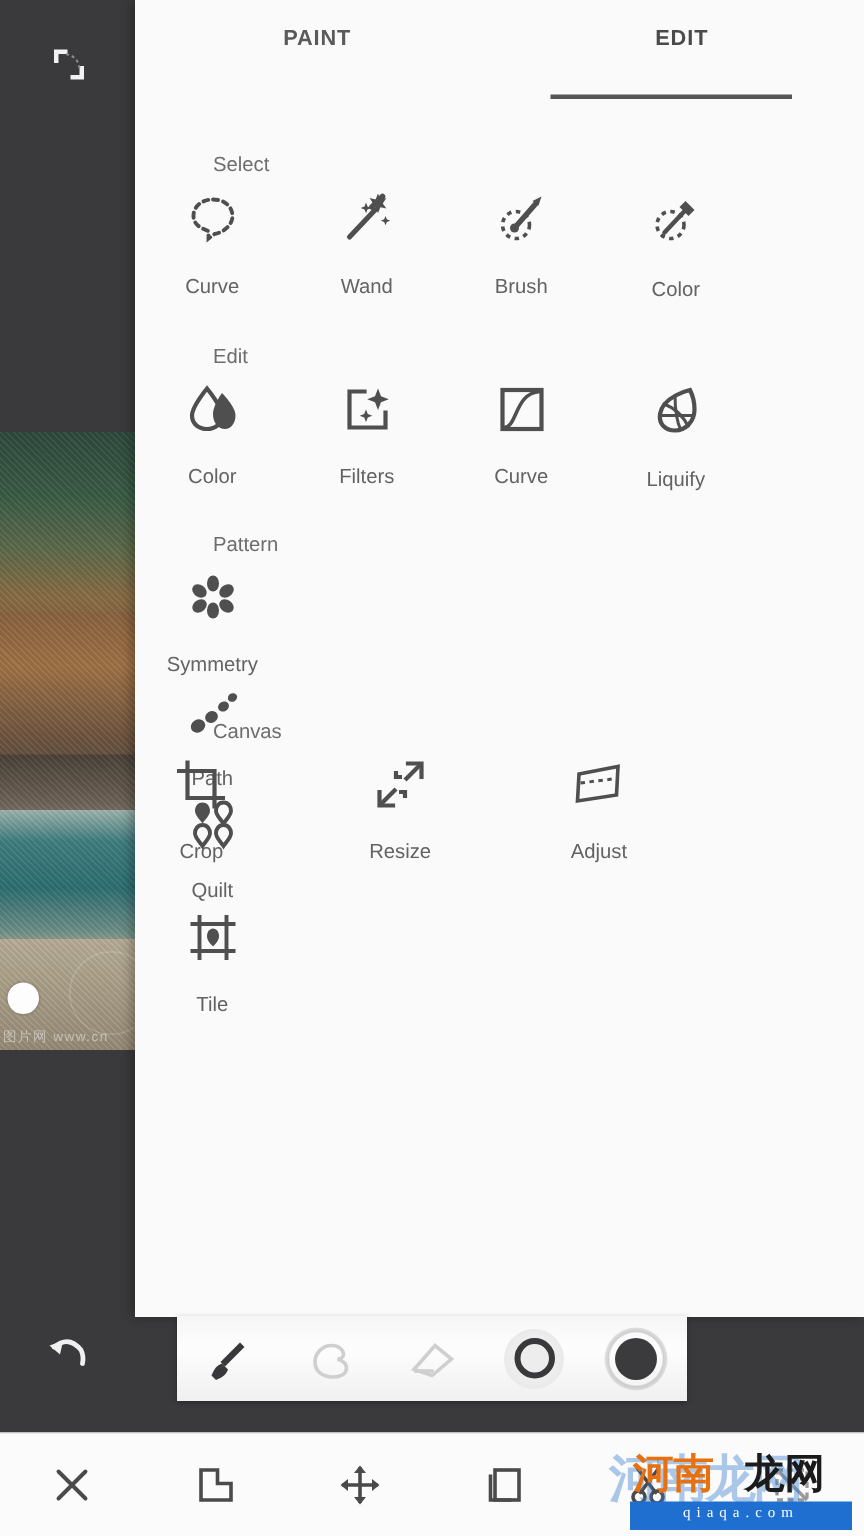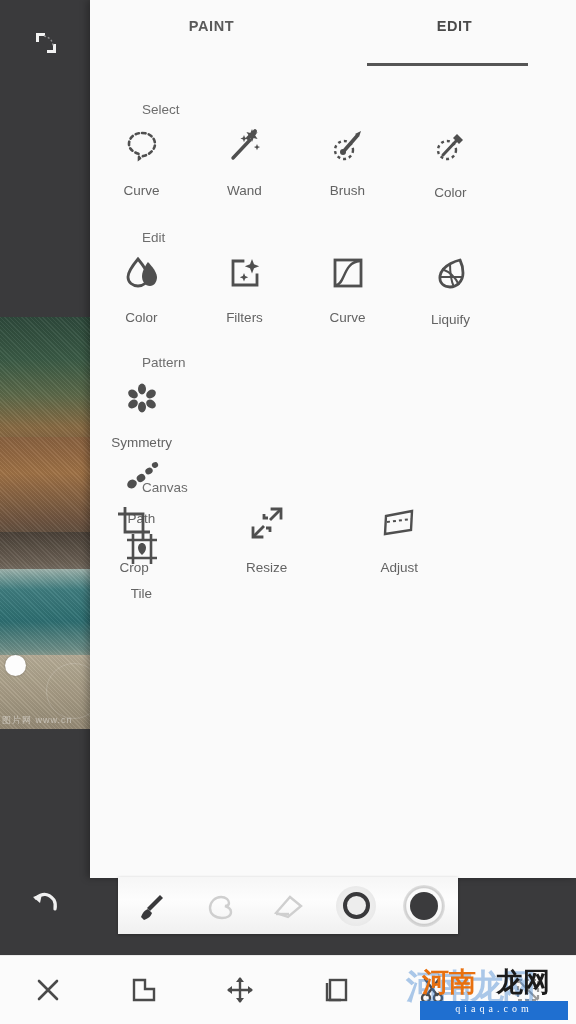--- a/index.html
+++ b/index.html
@@ -7,21 +7,21 @@
     width:576px;height:1024px;overflow:hidden;position:relative;
     background:#3a3a3c;
     font-family:"Liberation Sans", sans-serif;
     -webkit-font-smoothing:antialiased;
   }
 
   
   #app{position:absolute;inset:0;background:#3a3a3c;}
 
   .canvas-photo{
-    position:absolute;left:0;top:317px;width:92px;height:412px;
+    position:absolute;left:0;top:288px;width:92px;height:412px;
     overflow:hidden;
   }
   .photo-sky{
     position:absolute;left:-40px;top:0;width:180px;height:150px;
     background:
       linear-gradient(180deg,#2f4a3c 0%, #3a5b46 28%, #5d6a4a 52%, #8a6c44 74%, #7a5a3e 100%);
   }
   .photo-dunes{
     position:absolute;left:-40px;top:120px;width:180px;height:120px;
     background:linear-gradient(180deg,#8a6240 0%, #a07246 30%, #6e5440 70%, #4e4a42 100%);
@@ -322,20 +322,33 @@
               <ellipse cx="28" cy="18" rx="3.8" ry="3.2" transform="rotate(-30 28 18)"></ellipse>
               <ellipse cx="34" cy="12" rx="3.2" ry="2.8" transform="rotate(-30 34 12)"></ellipse>
             </g>
           </svg>
         </div>
         <div class="lbl">Path</div>
       </div>
       <div class="cell">
         <div class="ico">
           <svg width="42" height="42" viewBox="0 0 42 42">
+            <g fill="#4f4f4f">
+              <path d="M14 7 C17.5 7 19 10 19 12.5 C19 15.5 16 18 14 21 C12 18 9 15.5 9 12.5 C9 10 10.5 7 14 7 Z"></path>
+              <path d="M28 7 C31.5 7 33 10 33 12.5 C33 15.5 30 18 28 21 C26 18 23 15.5 23 12.5 C23 10 24.5 7 28 7 Z" fill="none" stroke="#4f4f4f" stroke-width="2.6"></path>
+              <path d="M14 22 C17.5 22 19 25 19 27.5 C19 30.5 16 33 14 36 C12 33 9 30.5 9 27.5 C9 25 10.5 22 14 22 Z" fill="none" stroke="#4f4f4f" stroke-width="2.6"></path>
+              <path d="M28 22 C31.5 22 33 25 33 27.5 C33 30.5 30 33 28 36 C26 33 23 30.5 23 27.5 C23 25 24.5 22 28 22 Z" fill="none" stroke="#4f4f4f" stroke-width="2.6"></path>
+            </g>
+          </svg>
+        </div>
+        <div class="lbl">Quilt</div>
+      </div>
+      <div class="cell">
+        <div class="ico">
+          <svg width="42" height="42" viewBox="0 0 42 42">
             <path d="M12 6 v30 M30 6 v30 M6 12 h30 M6 30 h30" stroke="#4f4f4f" stroke-width="2.6" fill="none"></path>
             <path d="M21 15 C23.5 15 25 17.5 25 20 C25 23 23 25 21 27 C19 25 17 23 17 20 C17 17.5 18.5 15 21 15 Z" fill="#4f4f4f"></path>
           </svg>
         </div>
         <div class="lbl">Tile</div>
       </div>
     </div>
 
     <div class="grid-row r4">
       <div class="cell">

